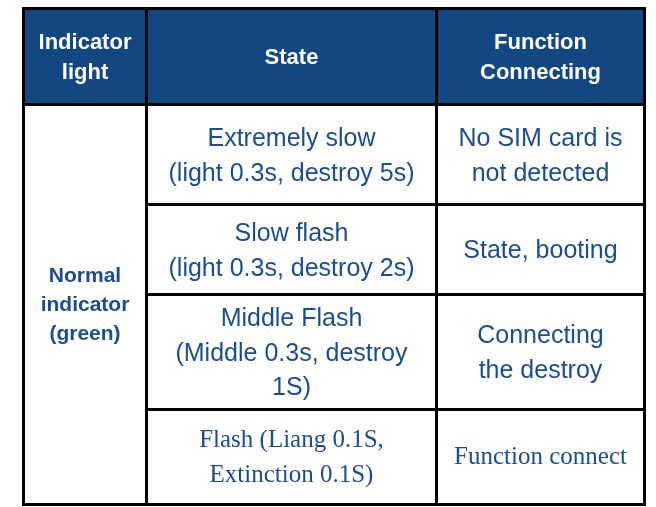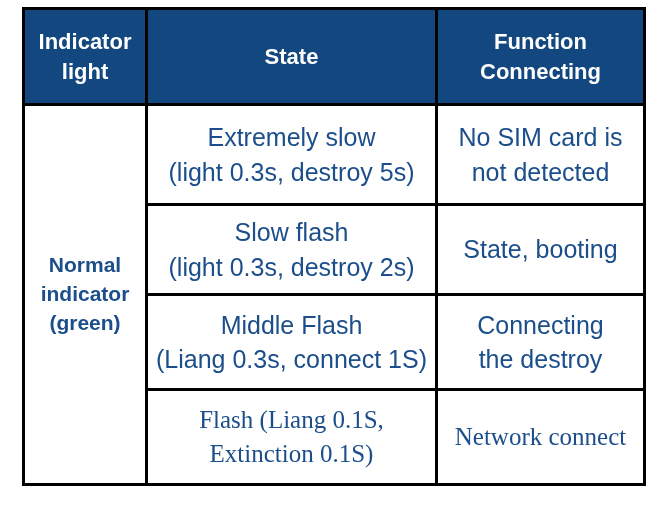--- a/index.html
+++ b/index.html
@@ -87,24 +87,24 @@
         <td>No SIM card is
 not detected</td>
       </tr>
       <tr class="row-1">
         <td>Slow flash
 (light 0.3s, destroy 2s)</td>
         <td>State, booting</td>
       </tr>
       <tr class="row-2">
         <td>Middle Flash
-(Liang 0.3s, connect 1S)</td>
+(Middle 0.3s, destroy 1S)</td>
         <td>Connecting
 the destroy</td>
       </tr>
       <tr class="row-3">
         <td>Flash (Liang 0.1S,
 Extinction 0.1S)</td>
-        <td>Network connect</td>
+        <td>Function connect</td>
       </tr>
     </tbody>
   </table>
 </div>
 
 </body></html>

